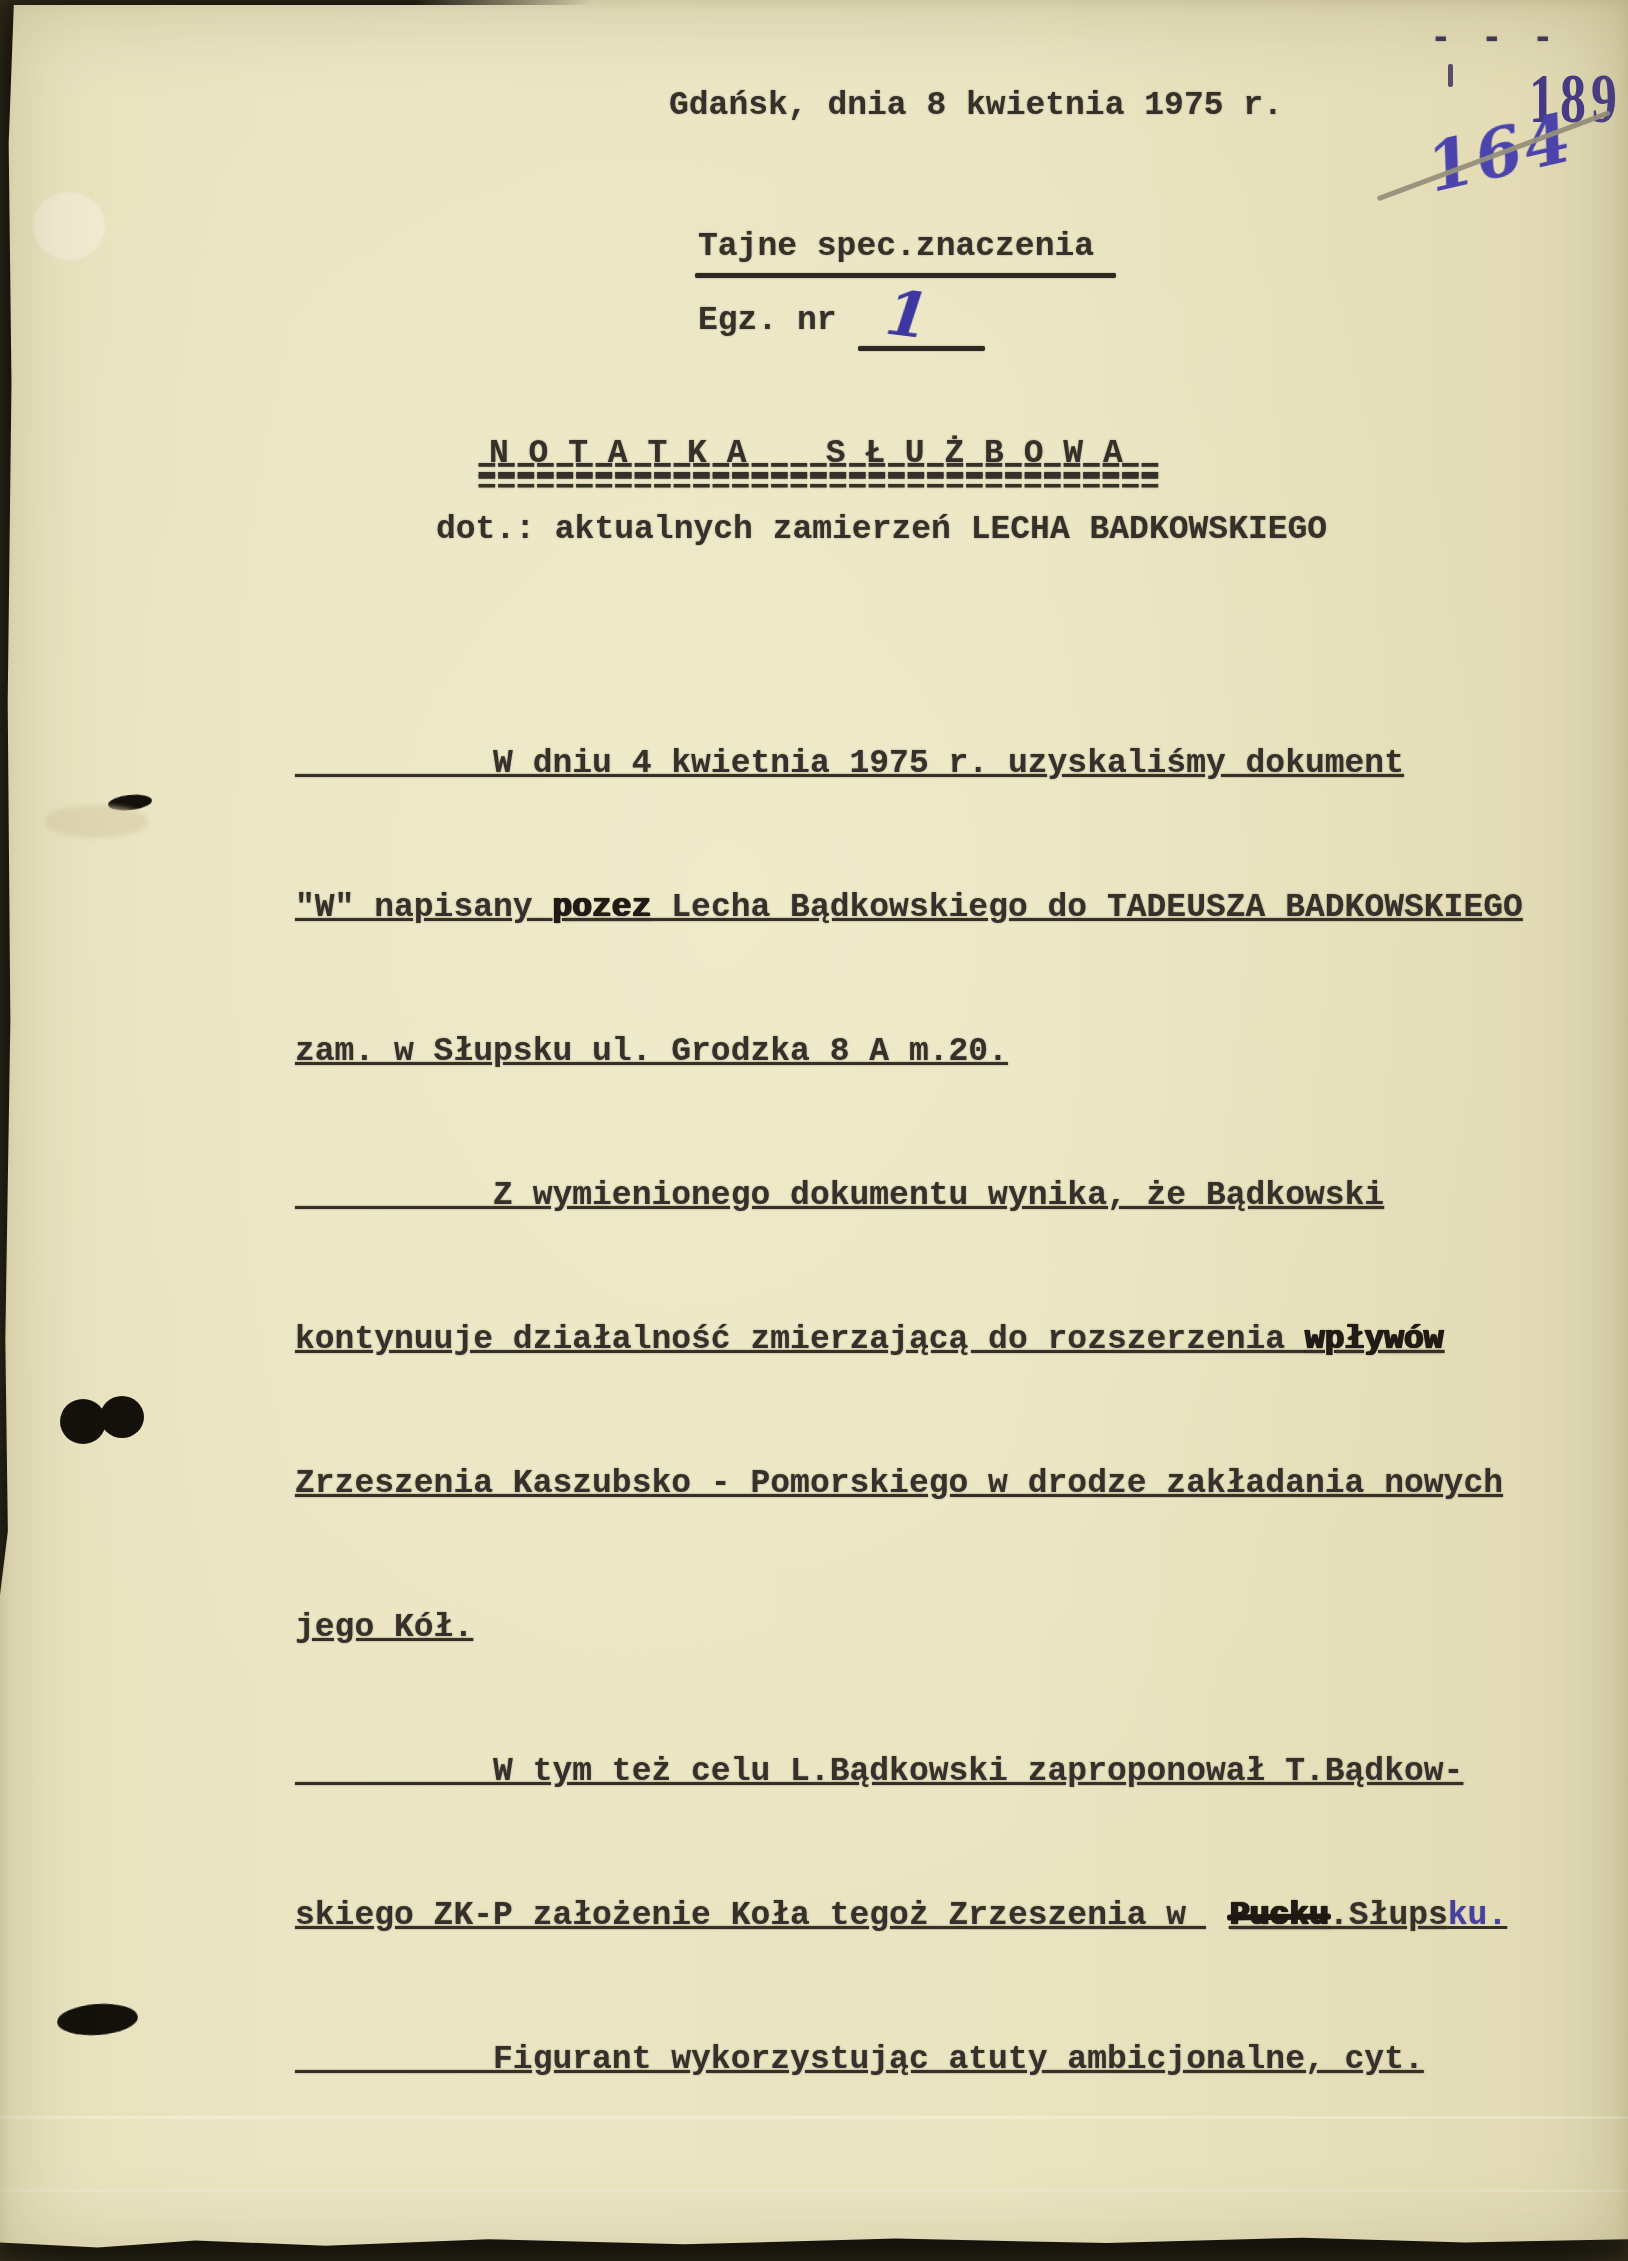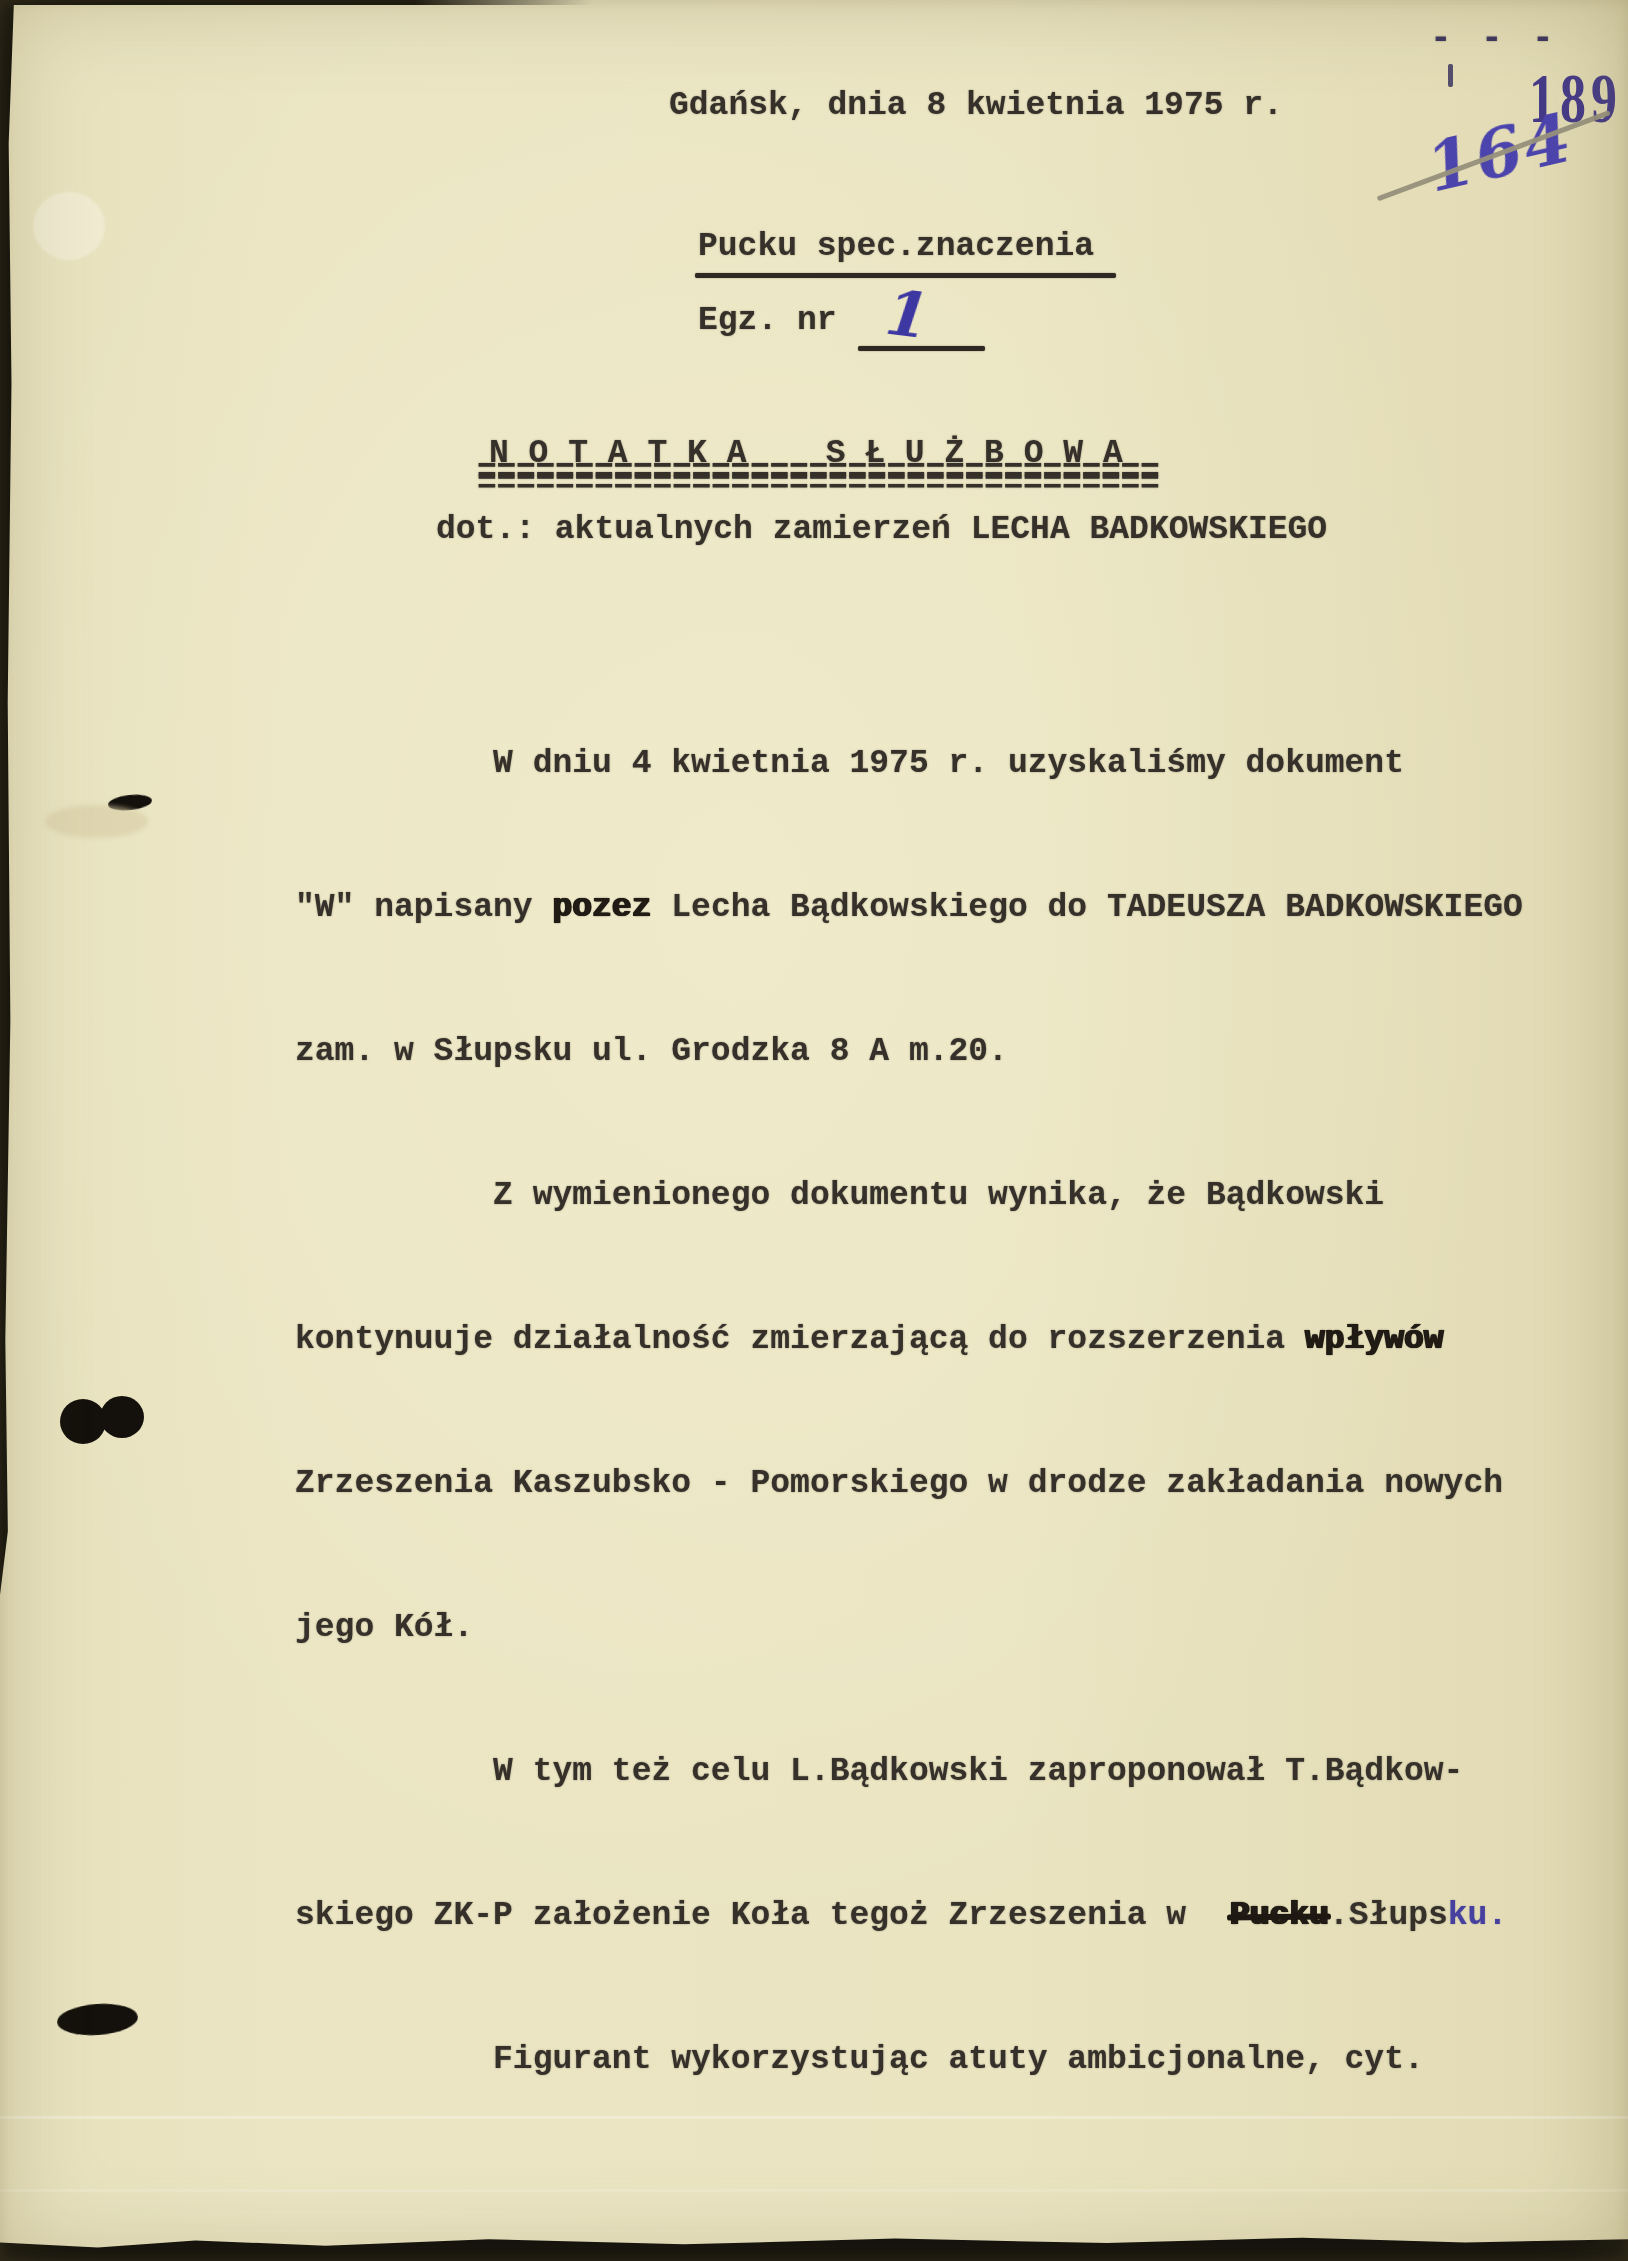--- a/index.html
+++ b/index.html
@@ -7,21 +7,21 @@
         background:
           radial-gradient(ellipse 1158px 1544px at 45% 40%, rgba(255,252,228,.25), rgba(0,0,0,0) 70%),
           linear-gradient(90deg,#e7e1bd 0%,#ebe5c3 18%,#eae4c1 62%,#e3dcb6 92%,#ded7b0 100%);
         font-family:"Liberation Mono", monospace;}
   #page::after{content:"";position:absolute;inset:0;pointer-events:none;
         box-shadow:inset 0 0 90px rgba(118,106,62,.30), inset 0 0 14px rgba(118,106,62,.18);}
   .tw{position:absolute;color:#35302a;font-weight:700;font-size:33px;white-space:pre;
       text-shadow:0 0 1.9px rgba(52,46,36,.45);}
   .body-block{position:absolute;left:295px;top:644px;line-height:48px;font-size:33px;
       color:#35302a;font-weight:700;white-space:pre;text-shadow:0 0 1.9px rgba(52,46,36,.45);}
-  .ln{height:48px;}
+  .ln{height:48px;text-decoration:underline;}
   .ot{color:#201b14;text-shadow:1px 0 0 currentColor,-1px 0 0 currentColor,0 0 1.9px rgba(30,26,18,.6);}
   .stk{position:relative;color:#201b14;
        text-shadow:1.2px 0 0 currentColor,-1.2px 0 0 currentColor,0 0 1.9px rgba(30,26,18,.65);margin-left:24px;}
   .stk::after{content:"";position:absolute;left:-2.6px;right:-2.6px;top:17.4px;height:5.8px;
        background:#1d1811;transform:rotate(-.6deg);border-radius:2.6px;}
   .blu{color:#46409e;text-shadow:0 0 1.3px rgba(62,56,150,.55);text-align:right;}
   .rule{position:absolute;background:#2d2821;border-radius:1.9px;box-shadow:0 0 1.3px rgba(45,40,30,.7);}
   .stamp{position:absolute;left:1529px;top:59px;font-family:"Liberation Serif",serif;font-weight:700;
        font-size:53px;letter-spacing:5.1px;color:#453a87;transform:scaleY(1.32) scaleX(.98);
        transform-origin:top left;filter:blur(0.3px);}
@@ -65,21 +65,21 @@
 
   <div class="dashes tw">- - -</div>
   <div class="tick"></div>
   <div class="stamp">189</div>
   <div class="hand164">164</div>
   <svg class="overlay" width="1628" height="2261" viewBox="0 0 2532 3516">
     <line x1="2146" y1="308" x2="2500" y2="176" stroke="#97917d" stroke-width="8" stroke-linecap="round" opacity=".95"></line>
   </svg>
 
   <div class="tw" style="left:669px;top:87px;font-family:Liberation Mono, monospace;">Gdańsk, dnia 8 kwietnia 1975 r.</div>
-  <div class="tw" style="left:698px;top:228px;">Pucku spec.znaczenia</div>
+  <div class="tw" style="left:698px;top:228px;">Tajne spec.znaczenia</div>
   <div class="rule" style="left:695px;top:273px;width:421px;height:5.1px;"></div>
   <div class="tw" style="left:698px;top:302px;">Egz. nr</div>
   <div class="rule" style="left:858px;top:346px;width:127px;height:5.1px;"></div>
   <div class="hand1">1</div>
 
   <div class="tw" style="left:489px;top:435px;text-align:right;">N O T A T K A    S Ł U Ż B O W A</div>
   <div class="tw" style="left:477px;top:454px;letter-spacing:-0.3px;">===================================</div>
   <div class="tw" style="left:477px;top:466px;letter-spacing:-0.3px;">===================================</div>
   <div class="tw" style="left:436px;top:511px;">dot.: aktualnych zamierzeń LECHA BADKOWSKIEGO</div>
 

